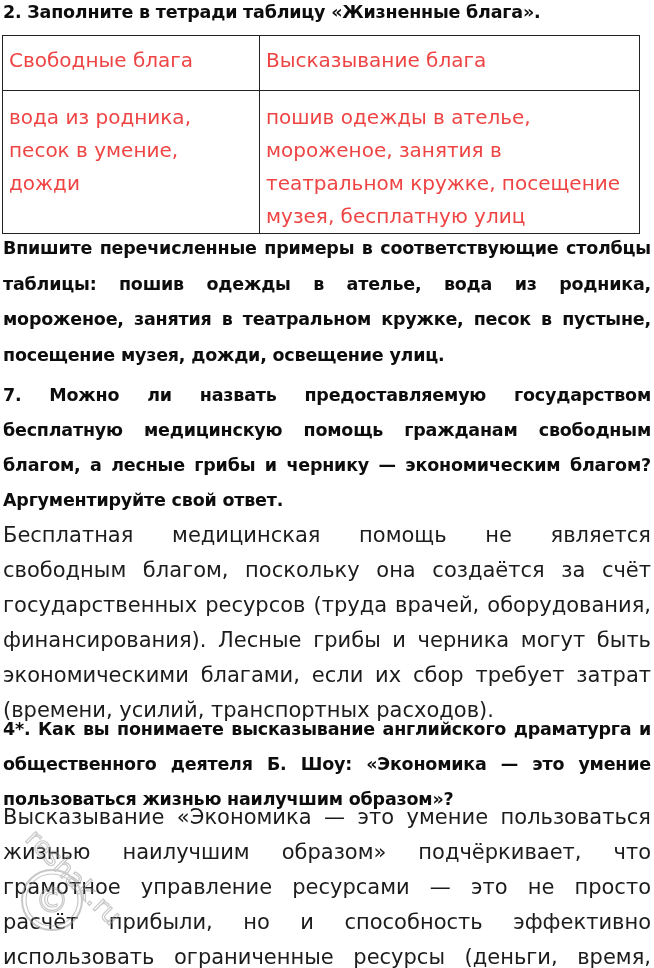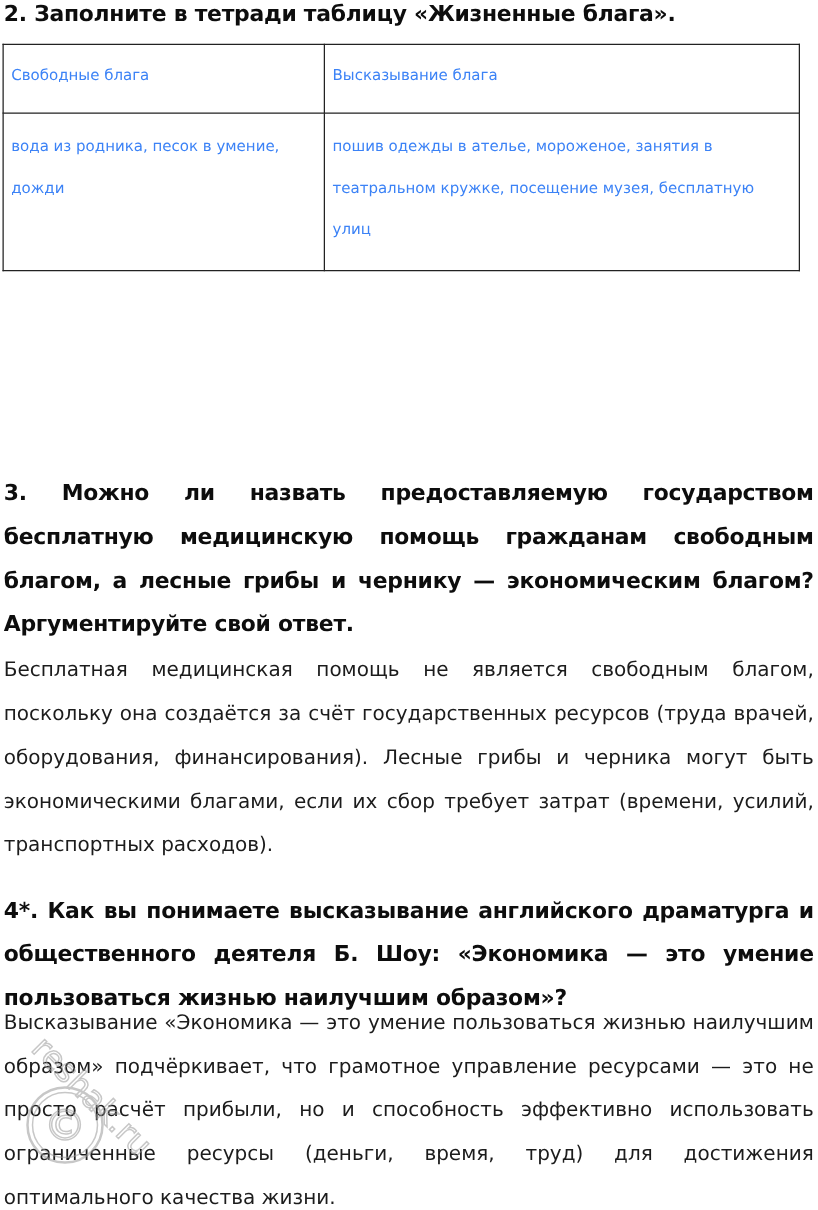--- a/index.html
+++ b/index.html
@@ -35,22 +35,22 @@
       top: 0px;
       width: 650px;
       line-height: 24px;
     }
     table.goods {
       position: absolute;
       left: 2px;
       top: 35px;
       width: 638px;
       border-collapse: collapse;
-      font-size: 12px;
-      color: #3b82f6;
+      font-size: 20px;
+      color: #ef4444;
     }
     table.goods td {
       border: 1.5px solid #222222;
       vertical-align: top;
       padding: 0 6px;
     }
     table.goods td.col-free { width: 244px; }
     table.goods tr.header-row td {
       height: 54px;
       line-height: 48px;
@@ -71,21 +71,21 @@
     }
     .task-instr {
       top: 231px;
       line-height: 35.5px;
     }
     .task-3 {
       top: 378px;
       line-height: 35px;
     }
     .answer {
-      font-size: 16px;
+      font-size: 21px;
       color: #1c1c1c;
       line-height: 35px;
     }
     .answer-3 { top: 518px; }
     .task-4 {
       top: 712px;
       line-height: 35px;
     }
     .answer-4 { top: 800px; }
     .watermark {
@@ -112,22 +112,23 @@
       <td class="col-free">Свободные блага</td>
       <td class="col-econ">Высказывание блага</td>
     </tr>
     <tr class="body-row">
       <td class="col-free">вода из родника, песок в умение, дожди</td>
       <td class="col-econ">пошив одежды в ателье, мороженое, занятия в театральном кружке, посещение музея, бесплатную улиц</td>
     </tr>
   </tbody>
     </table>
 
+  <div class="para h-bold task-instr">Впишите перечисленные примеры в соответствующие столбцы таблицы: пошив одежды в ателье, вода из родника, мороженое, занятия в театральном кружке, песок в пустыне, посещение музея, дожди, освещение улиц.</div>
 
-  <div class="para h-bold task-3">3. Можно ли назвать предоставляемую государством бесплатную медицинскую помощь гражданам свободным благом, а лесные грибы и чернику — экономическим благом? Аргументируйте свой ответ.</div>
+  <div class="para h-bold task-3">7. Можно ли назвать предоставляемую государством бесплатную медицинскую помощь гражданам свободным благом, а лесные грибы и чернику — экономическим благом? Аргументируйте свой ответ.</div>
 
   <div class="para answer answer-3">Бесплатная медицинская помощь не является свободным благом, поскольку она создаётся за счёт государственных ресурсов (труда врачей, оборудования, финансирования). Лесные грибы и черника могут быть экономическими благами, если их сбор требует затрат (времени, усилий, транспортных расходов).</div>
 
   <div class="para h-bold task-4">4*. Как вы понимаете высказывание английского драматурга и общественного деятеля Б. Шоу: «Экономика — это умение пользоваться жизнью наилучшим образом»?</div>
 
   <div class="para answer answer-4">Высказывание «Экономика — это умение пользоваться жизнью наилучшим образом» подчёркивает, что грамотное управление ресурсами — это не просто расчёт прибыли, но и способность эффективно использовать ограниченные ресурсы (деньги, время, труд) для достижения оптимального качества жизни.</div>
 
   <div class="watermark">
     <svg width="120" height="120" viewBox="0 0 120 120">
       <circle cx="38" cy="78" r="30" fill="none" stroke="#9a9a9a" stroke-width="2"></circle>

